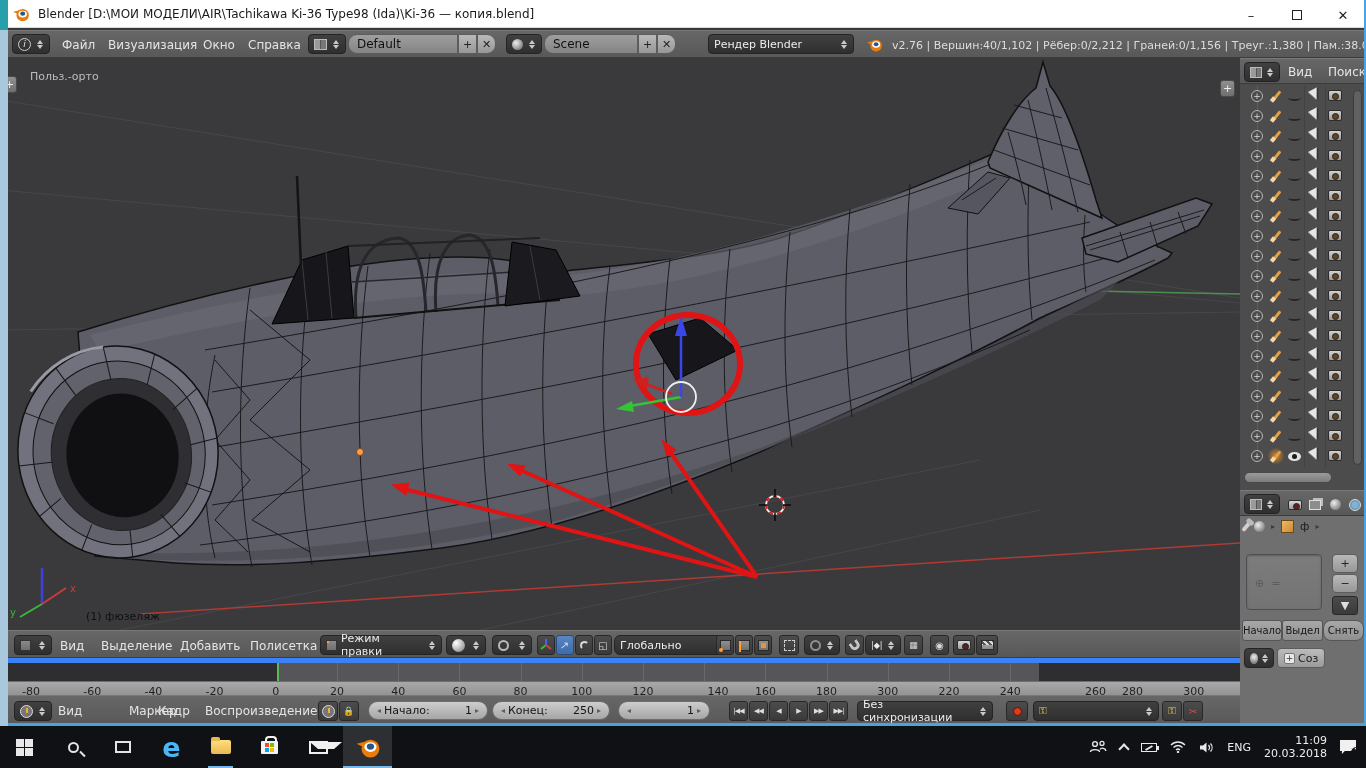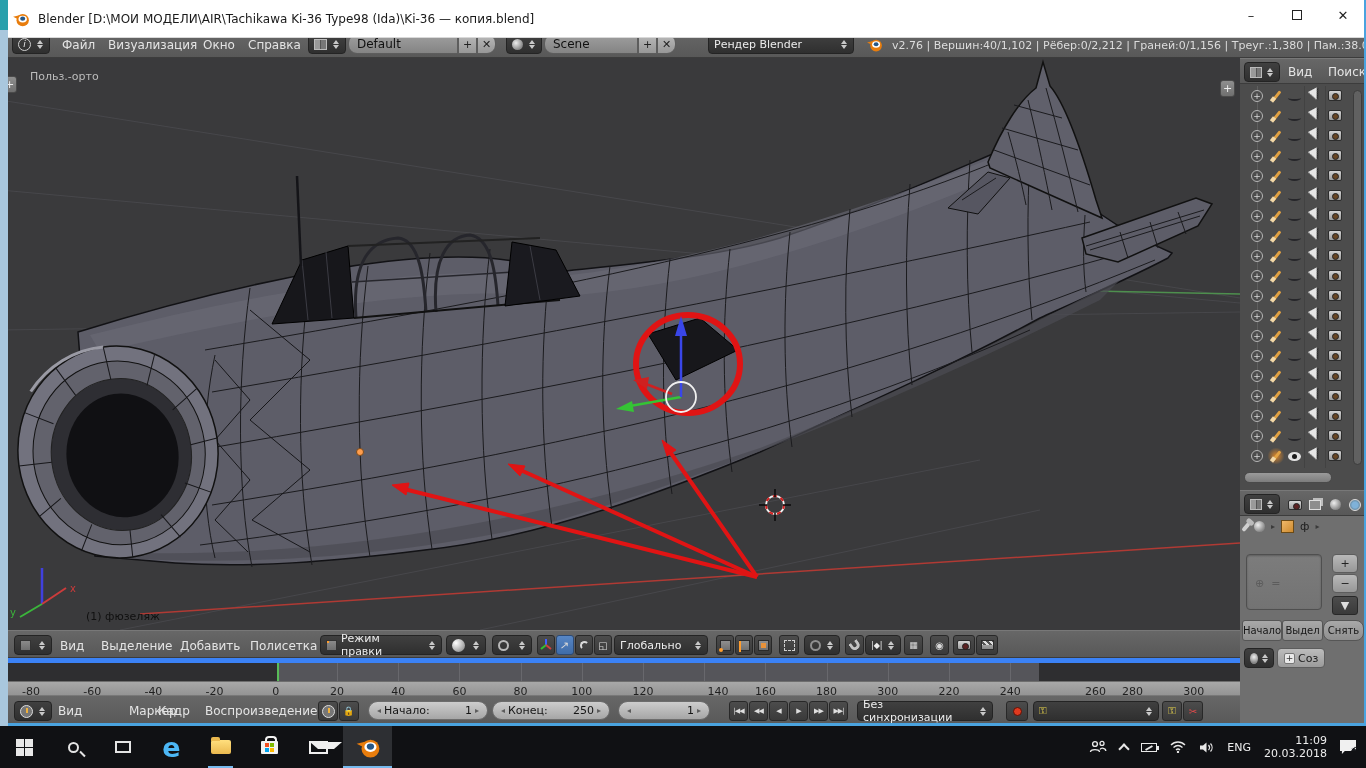--- a/index.html
+++ b/index.html
@@ -2,21 +2,21 @@
 <html><head>
 <meta charset="utf-8">
 <style>
   * { margin:0; padding:0; box-sizing:border-box; }
   html,body { width:1366px; height:768px; overflow:hidden; background:#000;
     font-family:"DejaVu Sans","Liberation Sans",sans-serif; font-size:11px; }
   .abs { position:absolute; }
   #stage { position:relative; width:1366px; height:768px; background:#3a3a3c; }
 
   
-  #titlebar { left:0; top:0; width:1366px; height:38px; background:#fff; border-bottom:1px solid #d9d9d9; display:flex; align-items:center; z-index:30;}
+  #titlebar { left:0; top:0; width:1366px; height:28px; background:#fff; border-bottom:1px solid #d9d9d9; display:flex; align-items:center; z-index:30;}
   #titlebar .ttext { color:#1a1a1a; font-size:12px; margin-left:8px; }
   .wctl { width:46px; height:30px; display:flex; align-items:center; justify-content:center; color:#222; font-size:13px; }
   .wctl.max i { display:block; width:10px; height:10px; border:1px solid #222; }
   #winctls { position:absolute; right:0; top:0; display:flex; }
   #left-strip { left:0; top:0; width:8px; height:726px; z-index:40;
      background:linear-gradient(#28a0ac 0 30px, #a9c7dd 30px 100%); }
   #win-border-r { right:0; top:0; width:2px; height:726px; background:#4aa3df; z-index:45;}
   #win-border-b { left:0; top:723px; width:1366px; height:3px; background:#4aa3df; z-index:29;}
 
   
@@ -627,21 +627,21 @@
     </div>
     <div class="h3 btn-dark on" style="left:556px; width:18px;">
       <span class="glyph" style="transform:rotate(-40deg); font-size:11px;">→</span>
     </div>
     <div class="h3 btn-dark" style="left:575px; width:18px;">
       <span style="width:9px; height:9px; border:2px solid #d9d9d9; border-bottom-color:transparent; border-right-color:transparent; border-radius:50%;"></span>
     </div>
     <div class="h3 btn-dark" style="left:594px; width:18px;">
       <span class="glyph" style="font-size:10px;">◱</span>
     </div>
-    <div class="h3 dd-dark" style="left:614px; width:94px;">
+    <div class="h3 dd-dark" style="left:614px; width:115px;border-radius:6px;">
       <span>Глобально</span>
         <span class="ud"></span>
     </div>
     <div class="h3 btn-dark selcube" style="left:716px;">
         <span class="sc-i v"></span>
       </div>
     <div class="h3 btn-dark selcube" style="left:735px;">
         <span class="sc-i e"></span>
       </div>
     <div class="h3 btn-dark selcube" style="left:754px;">

